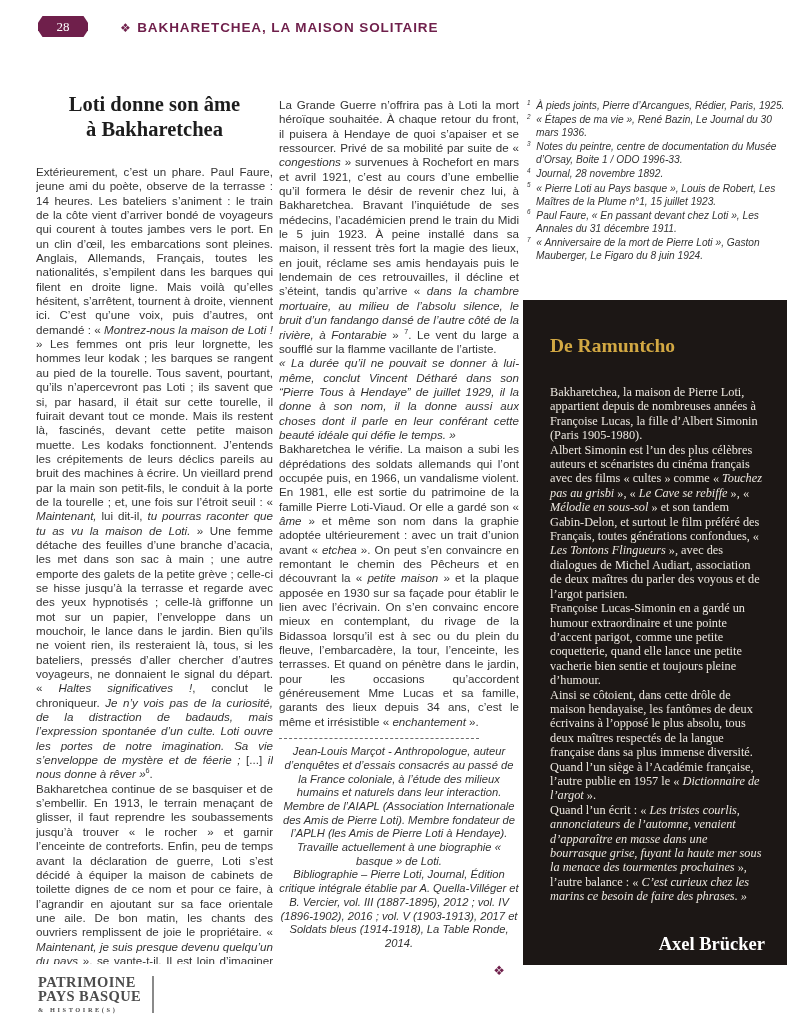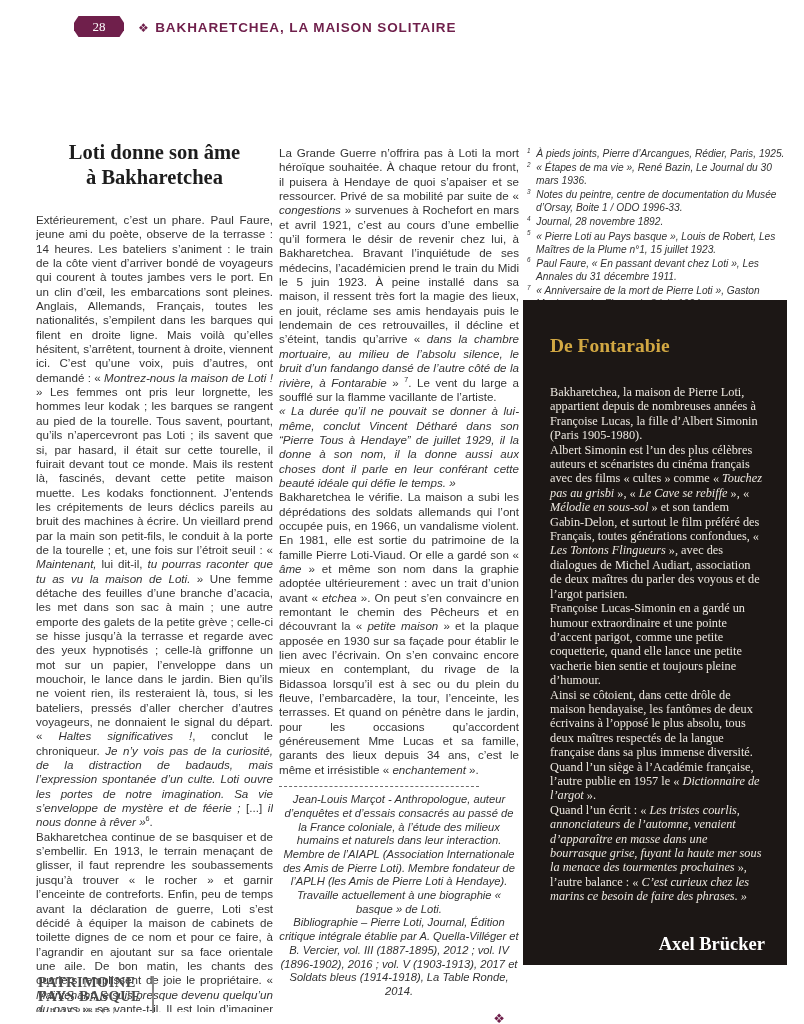--- a/index.html
+++ b/index.html
@@ -1,26 +1,26 @@
 <!DOCTYPE html>
 <html lang="fr"><head>
 <meta charset="utf-8">
 <style>
   html,body{margin:0;padding:0;background:#ffffff;}
   .page{position:relative;width:804px;height:1024px;background:#ffffff;overflow:hidden;
         font-family:"Liberation Sans",sans-serif;color:#333;}
   
-  .header{position:absolute;top:16px;left:38px;display:flex;align-items:center;gap:14px;margin-left:36px;}
+  .header{position:absolute;top:16px;left:38px;display:flex;align-items:center;gap:32px;}
   .page-badge{background:#6f1f4b;color:#fff;font-family:"Liberation Serif",serif;
               font-size:13px;width:50px;height:21px;display:flex;align-items:center;justify-content:center;
               clip-path:polygon(9% 0,91% 0,100% 32%,100% 68%,91% 100%,9% 100%,0 68%,0 32%);}
   .hdr-orn{color:#6f1f4b;font-size:12px;margin-right:2px;}
   .header-title{color:#6f1f4b;font-weight:bold;font-size:13.5px;letter-spacing:0.9px;}
   
-  .col{position:absolute;margin-top:48px;}
+  .col{position:absolute;}
   .col-left{left:36px;top:92px;width:237px;height:872px;overflow:hidden;}
   .col-mid{left:279px;top:98px;width:240px;height:880px;overflow:hidden;}
   .col-notes{left:527px;top:99px;width:260px;height:190px;overflow:hidden;}
   .article-heading{font-family:"Liberation Serif",serif;font-weight:bold;color:#1d1d1d;
                    font-size:20.5px;line-height:25px;text-align:center;margin:0 0 23px 0;}
   .article-heading span{display:block;}
   .body-copy p{margin:0;text-align:justify;font-size:11.6px;line-height:14.35px;color:#333;}
   .it{font-style:italic;}
   sup{font-size:0.62em;line-height:0;}
   .separator{border:none;border-top:1.4px dashed #6b6b6b;width:200px;margin:9px 0 6px 0;}
@@ -95,21 +95,21 @@
         <p><sup>3</sup><span class="it"> Notes du peintre, centre de documentation du Musée d’Orsay, Boite 1 / ODO 1996-33.</span></p>
         <p><sup>4</sup><span class="it"> Journal, 28 novembre 1892.</span></p>
         <p><sup>5</sup><span class="it"> « Pierre Loti au Pays basque », Louis de Robert, Les Maîtres de la Plume n°1, 15 juillet 1923.</span></p>
         <p><sup>6</sup><span class="it"> Paul Faure, « En passant devant chez Loti », Les Annales du 31 décembre 1911.</span></p>
         <p><sup>7</sup><span class="it"> « Anniversaire de la mort de Pierre Loti », Gaston Mauberger, Le Figaro du 8 juin 1924.</span></p>
       </div>
   </aside>
 
   <aside class="box">
     <h2 class="box-title">
-      <span>De Fontarabie</span>
+      <span>De Ramuntcho</span>
     </h2>
     <div class="box-copy">
         <p><span>Bakharetchea, la maison de Pierre Loti, appartient depuis de nombreuses années à Françoise Lucas, la fille d’Albert Simonin (Paris 1905-1980).</span></p>
         <p><span>Albert Simonin est l’un des plus célèbres auteurs et scénaristes du cinéma français avec des films « cultes » comme « </span><span class="it">Touchez pas au grisbi</span><span> », « </span><span class="it">Le Cave se rebiffe</span><span> », « </span><span class="it">Mélodie en sous-sol</span><span> » et son tandem Gabin-Delon, et surtout le film préféré des Français, toutes générations confondues, « </span><span class="it">Les Tontons Flingueurs</span><span> », avec des dialogues de Michel Audiart, association de deux maîtres du parler des voyous et de l’argot parisien.</span></p>
         <p><span>Françoise Lucas-Simonin en a gardé un humour extraordinaire et une pointe d’accent parigot, comme une petite coquetterie, quand elle lance une petite vacherie bien sentie et toujours pleine d’humour.</span></p>
         <p><span>Ainsi se côtoient, dans cette drôle de maison hendayaise, les fantômes de deux écrivains à l’opposé le plus absolu, tous deux maîtres respectés de la langue française dans sa plus immense diversité.</span></p>
         <p><span>Quand l’un siège à l’Académie française, l’autre publie en 1957 le « </span><span class="it">Dictionnaire de l’argot</span><span> ».</span></p>
         <p><span>Quand l’un écrit : « </span><span class="it">Les tristes courlis, annonciateurs de l’automne, venaient d’apparaître en masse dans une bourrasque grise, fuyant la haute mer sous la menace des tourmentes prochaines</span><span> », l’autre balance : « </span><span class="it">C’est curieux chez les marins ce besoin de faire des phrases. »</span></p>
       </div>
     <div class="box-signature">Axel Brücker</div>

